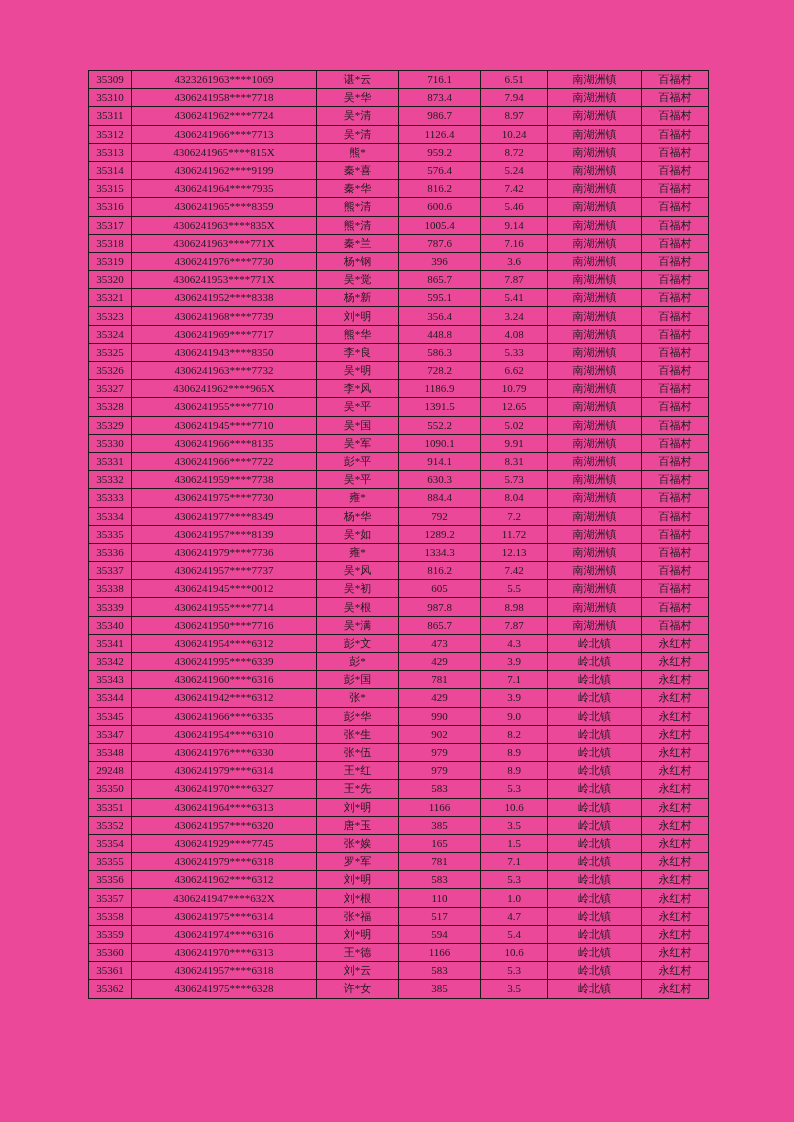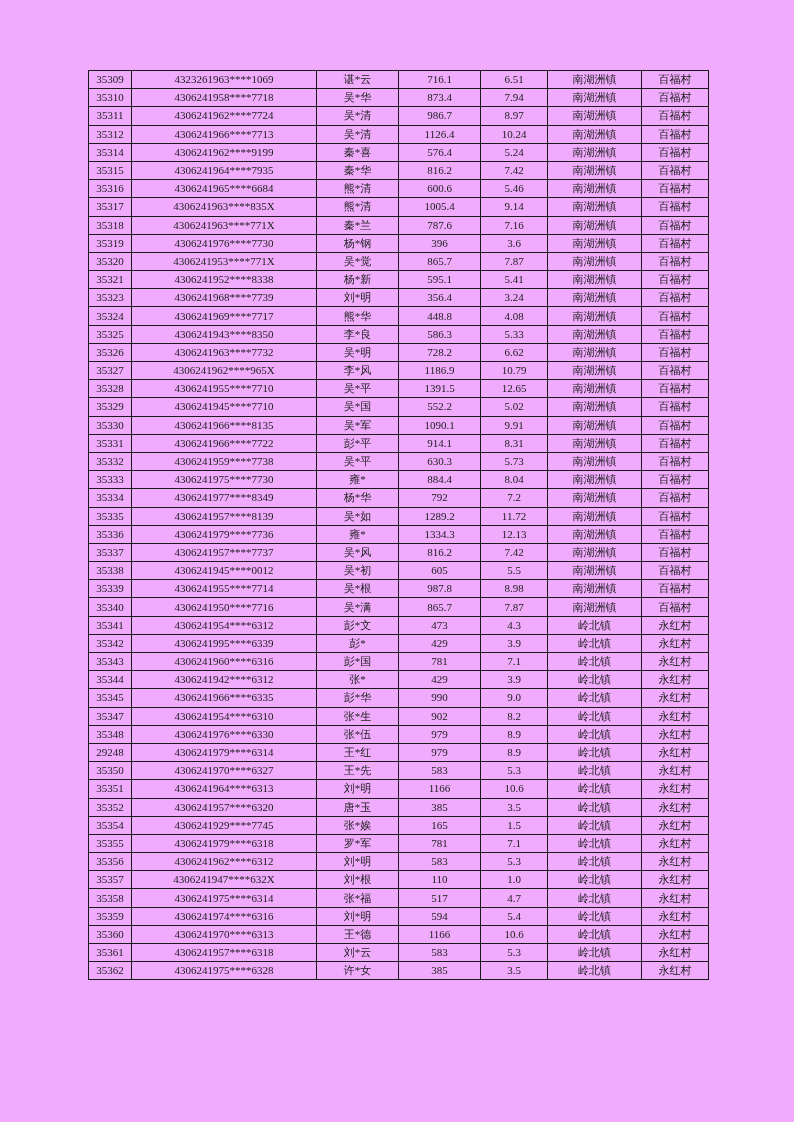--- a/index.html
+++ b/index.html
@@ -4,21 +4,21 @@
 <style>
   html, body {
     margin: 0;
     padding: 0;
     background: #ffffff;
   }
   .sheet {
     position: relative;
     width: 794px;
     height: 1122px;
-    background: #f0abfc;
+    background: #ec4899;
     overflow: hidden;
     font-family: "Liberation Serif", "DejaVu Serif", serif;
   }
   table.data-table {
     position: absolute;
     left: 88px;
     top: 70px;
     width: 620px;
     border-collapse: collapse;
     table-layout: fixed;
@@ -92,20 +92,29 @@
   <tr>
     <td>35312</td>
     <td>4306241966****7713</td>
     <td>吴*清</td>
     <td>1126.4</td>
     <td>10.24</td>
     <td>南湖洲镇</td>
     <td>百福村</td>
   </tr>
 
+  <tr>
+    <td>35313</td>
+    <td>4306241965****815X</td>
+    <td>熊*</td>
+    <td>959.2</td>
+    <td>8.72</td>
+    <td>南湖洲镇</td>
+    <td>百福村</td>
+  </tr>
 
   <tr>
     <td>35314</td>
     <td>4306241962****9199</td>
     <td>秦*喜</td>
     <td>576.4</td>
     <td>5.24</td>
     <td>南湖洲镇</td>
     <td>百福村</td>
   </tr>
@@ -115,21 +124,21 @@
     <td>4306241964****7935</td>
     <td>秦*华</td>
     <td>816.2</td>
     <td>7.42</td>
     <td>南湖洲镇</td>
     <td>百福村</td>
   </tr>
 
   <tr>
     <td>35316</td>
-    <td>4306241965****6684</td>
+    <td>4306241965****8359</td>
     <td>熊*清</td>
     <td>600.6</td>
     <td>5.46</td>
     <td>南湖洲镇</td>
     <td>百福村</td>
   </tr>
 
   <tr>
     <td>35317</td>
     <td>4306241963****835X</td>

